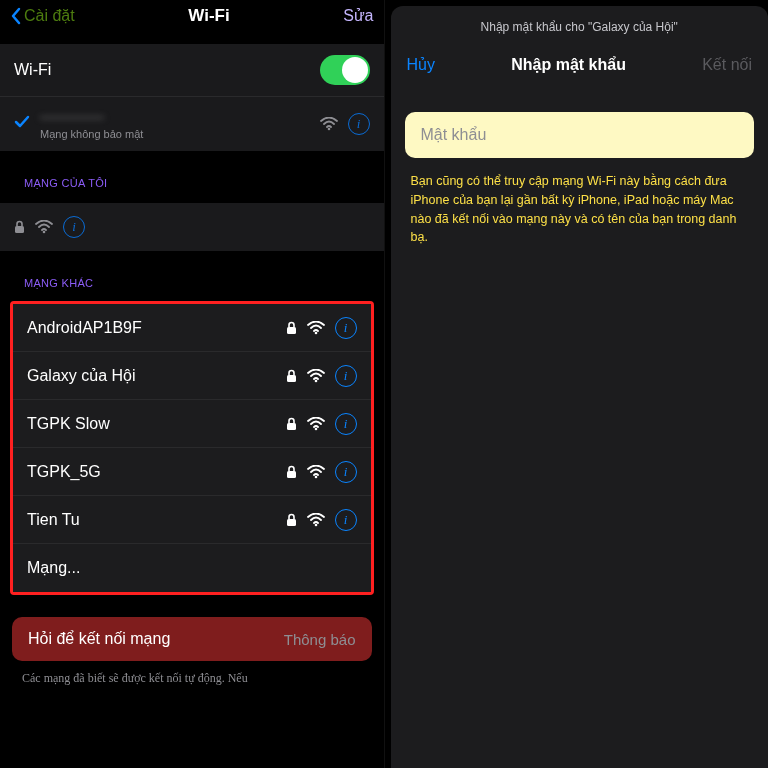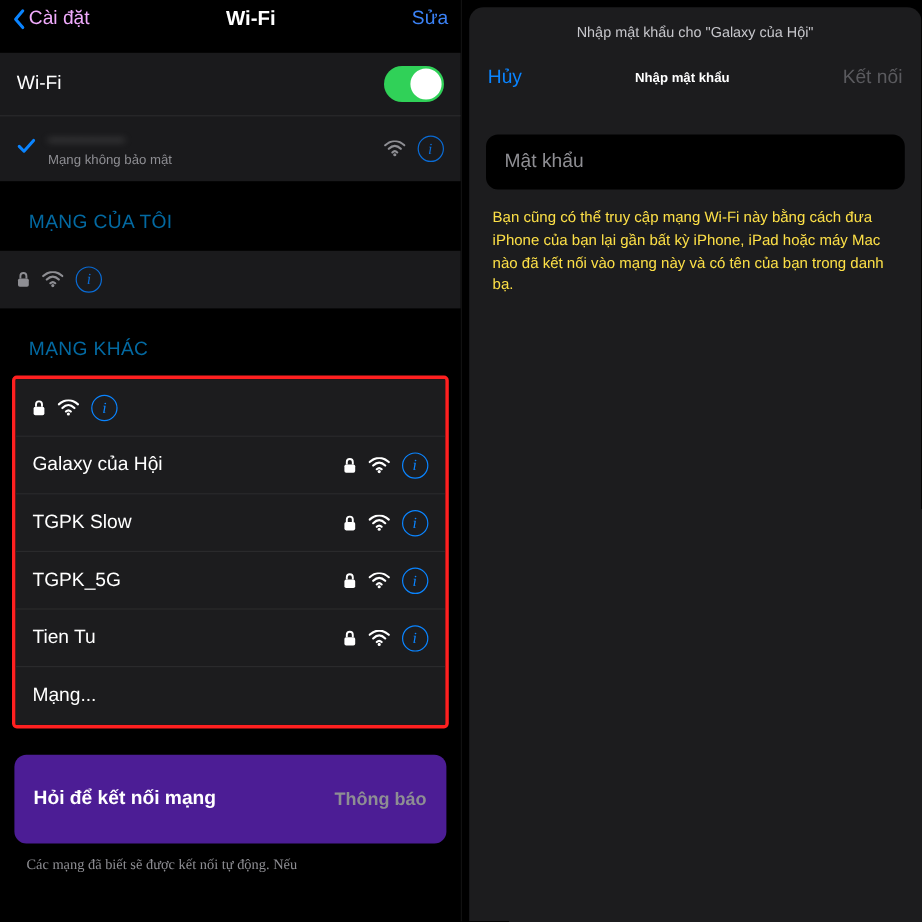--- a/index.html
+++ b/index.html
@@ -2,64 +2,64 @@
 <html><head>
 <meta charset="utf-8">
 <style>
 * { margin: 0; padding: 0; box-sizing: border-box; font-family: -apple-system, BlinkMacSystemFont, 'Segoe UI', sans-serif; }
 body { width: 768px; height: 768px; background: #000; display: flex; overflow: hidden; }
 .panel { flex: 1; background: #000; position: relative; overflow: hidden; }
 .panel-left { border-right: 1px solid #111; }
 
 
 .navbar { display: flex; align-items: center; justify-content: space-between; padding: 6px 10px 10px; }
-.nav-back { display: flex; align-items: flex-start; color: #f0abfc; font-size: 16px; }
+.nav-back { display: flex; align-items: flex-start; color: #4d7c0f; font-size: 16px; }
 .nav-back svg { margin-right: 2px; }
 .nav-title { color: #fff; font-size: 17px; font-weight: 600; }
-.nav-edit { color: #3b82f6; font-size: 16px; }
+.nav-edit { color: #c4b5fd; font-size: 16px; }
 
 .cell-group { background: #1c1c1e; border-radius: 10px; margin: 8px 12px; overflow: hidden; }
 .cell-group.flat { border-radius: 0; margin-left: 0; margin-right: 0; background: #1a1a1c; }
 .cell { display: flex; align-items: center; padding: 11px 14px; border-bottom: 1px solid #2a2a2c; color: #fff; font-size: 16px; min-height: 48px; }
 .cell:last-child { border-bottom: none; }
 .cell .label { flex: 1; }
 .cell .sub { font-size: 11px; color: #8e8e93; margin-top: 2px; }
 .cell .labelwrap { display: flex; flex-direction: column; flex: 1; }
 .cell .icons { display: flex; align-items: center; gap: 10px; }
 
 .check { width: 18px; color: #0a84ff; margin-right: 8px; }
 .blurred { filter: blur(3px); color: #888; }
 
 .toggle { width: 50px; height: 30px; border-radius: 15px; background: #30d158; position: relative; }
 .toggle::after { content: ''; position: absolute; right: 2px; top: 2px; width: 26px; height: 26px; border-radius: 50%; background: #fff; }
 
-.section-hdr { color: #0369a1; font-size: 16px; padding: 18px 24px 6px; text-transform: uppercase; letter-spacing: 0.3px; }
+.section-hdr { color: #8b5cf6; font-size: 11px; padding: 18px 24px 6px; text-transform: uppercase; letter-spacing: 0.3px; }
 
 .highlight { border: 3px solid #ff2020; border-radius: 4px; margin: 6px 10px; }
 .highlight .cell-group { margin: 0; border-radius: 0; background: #1c1c1e; }
 
 .info-circle { width: 22px; height: 22px; border: 1.5px solid #0a84ff; border-radius: 50%; display:flex; align-items:center; justify-content:center; color:#0a84ff; font-size:13px; font-style: italic; font-family: Georgia, serif; }
 .lock-icon svg, .wifi-icon svg { display:block; }
 .bright { color:#fff; }
 .dim .info-circle { border-color:#0a6bd4; color:#0a6bd4; }
 .dim .icon-pale { color:#8e8e93; }
 
-.ask-row { display:flex; align-items:center; justify-content:space-between; padding: 28px 16px; background:#4c1d95; border-radius:10px; margin: 22px 12px 4px; color:#fff; font-size:16px;font-weight:bold; }
+.ask-row { display:flex; align-items:center; justify-content:space-between; padding: 13px 16px; background:#7f1d1d; border-radius:10px; margin: 22px 12px 4px; color:#fff; font-size:16px; }
 .ask-row .val { color:#8e8e93; font-size:15px; }
 .foot-text { color:#8e8e93; font-size:12px; padding: 6px 22px; line-height:1.3;font-family:Liberation Serif, serif; }
 
 
 .sheet { background: #1c1c1e; position: absolute; top: 6px; left: 6px; right: 0; bottom: 0; border-radius: 12px 12px 0 0; }
 .sheet-caption { text-align:center; color:#c7c7cc; font-size:12px; padding: 14px 20px 10px; }
 .sheet-bar { display:flex; align-items:center; justify-content:space-between; padding: 12px 16px; }
 .sheet-cancel { color:#0a84ff; font-size:16px; }
-.sheet-title { color:#fff; font-size:11px; font-weight:600; }
+.sheet-title { color:#fff; font-size:16px; font-weight:600; }
 .sheet-connect { color:#5a5a5e; font-size:16px;text-align:right; }
 
-.input-row { background:#000000; border-radius:10px; margin: 26px 14px 10px; padding: 14px 16px; color:#8e8e93; font-size:16px; }
+.input-row { background:#fef9c3; border-radius:10px; margin: 26px 14px 10px; padding: 14px 16px; color:#8e8e93; font-size:16px; }
 .helper { color:#fde047; font-size:12.5px; padding: 4px 20px; line-height:1.5; }
 </style>
 </head>
 <body>
 
 <div class="panel panel-left">
   <div class="navbar">
     <div class="nav-back">
       <svg width="12" height="18" viewBox="0 0 12 18">
           <path d="M9 2 L3 9 L9 16" stroke="#0a84ff" stroke-width="2.5" fill="none" stroke-linecap="round" stroke-linejoin="round"></path>
@@ -116,20 +116,21 @@
         <span class="info-circle">i</span>
       </div>
     </div>
   </div>
 
   <div class="section-hdr">MẠNG KHÁC</div>
 
   <div class="highlight">
     <div class="cell-group">
       <div class="cell">
+        <span class="label bright">AndroidAP1B9F</span>
         <div class="icons">
           <span class="lock-icon">
               <svg width="11" height="14" viewBox="0 0 11 14">
                 <rect x="1" y="6" width="9" height="7" rx="1.5" fill="#fff"></rect>
                 <path d="M3 6 V4 a2.5 2.5 0 0 1 5 0 V6" stroke="#fff" stroke-width="1.6" fill="none"></path>
               </svg>
             </span>
           <span class="wifi-icon">
               <svg width="18" height="14" viewBox="0 0 18 14">
                 <path d="M1 4 Q9 -3 17 4 M4 7 Q9 2 14 7 M7 10 Q9 8 11 10" stroke="#fff" stroke-width="1.8" fill="none" stroke-linecap="round"></path>

